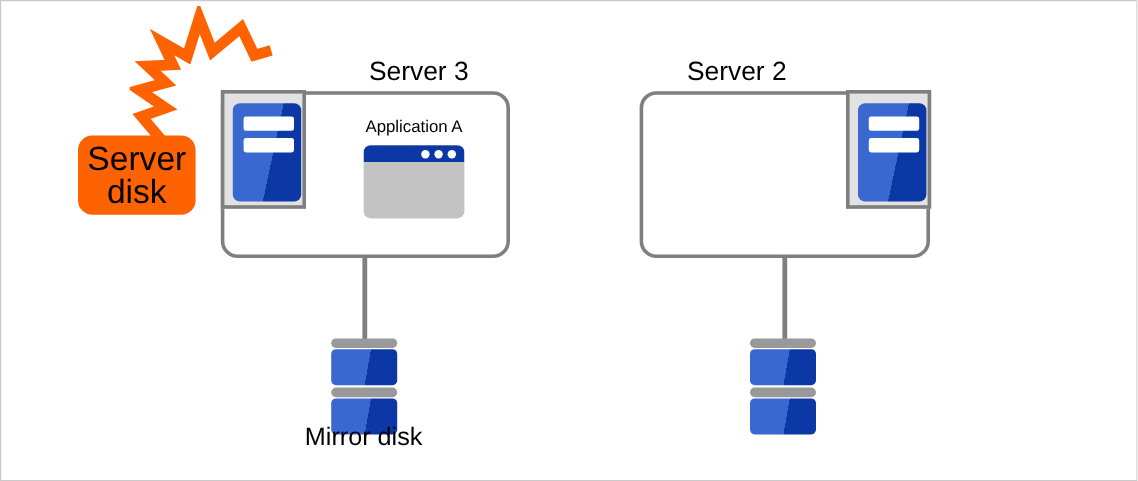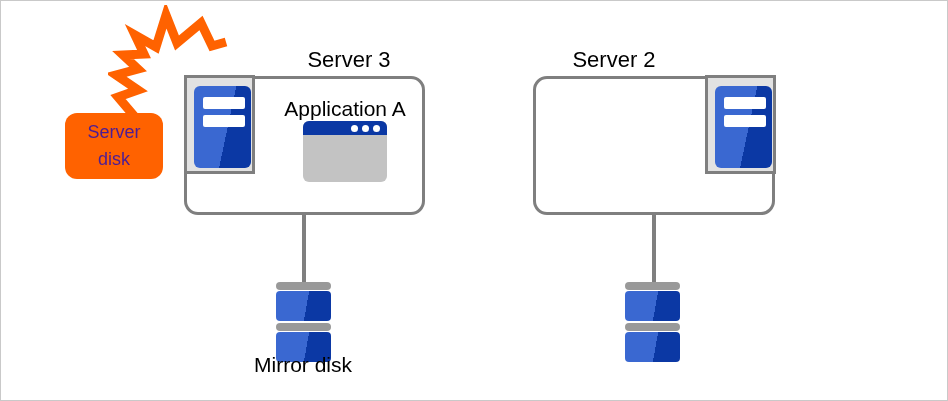--- a/index.html
+++ b/index.html
@@ -26,37 +26,37 @@
     position:absolute;left:7px;top:8px;width:57px;height:82px;border-radius:6px;
     background:linear-gradient(102deg,#3a68d1 57%,#0b38a4 57%);
   }
   .tower .bar{position:absolute;left:9px;width:42px;height:12px;background:#ffffff;border-radius:2px;}
   .tower .bar1{top:11px;}
   .tower .bar2{top:29px;}
   
   .diagram-label{position:absolute;transform:translateX(-50%);white-space:nowrap;line-height:1.15;}
   .title-s1{left:348px;top:46px;font-size:22px;}
   .title-s2{left:613px;top:46px;font-size:22px;}
-  .app-label{left:344px;top:96px;font-size:21px;}
+  .app-label{left:344px;top:96px;font-size:14px;}
   .disk-label{left:302px;top:352px;font-size:21px;}
   
   .app-window{
     position:absolute;left:302px;top:120px;width:84px;height:61px;
     background:#c3c3c3;border-radius:6px;overflow:hidden;z-index:2;
   }
   .app-titlebar{
     position:absolute;left:0;top:0;width:100%;height:14px;background:#0b38a4;
     display:flex;align-items:center;justify-content:flex-end;gap:4px;
     padding-right:7px;box-sizing:border-box;
   }
   .dot{width:7px;height:7px;border-radius:50%;background:#ffffff;}
   
   .alert-badge{
     position:absolute;left:64px;top:112px;width:98px;height:66px;
-    background:#ff6200;border-radius:12px;color:#4c1d95;font-size:18px;
+    background:#ff6200;border-radius:12px;color:#000000;font-size:28px;
     display:flex;flex-direction:column;align-items:center;justify-content:center;
     line-height:27px;z-index:4;
   }
   
   .crash{position:absolute;left:107px;top:4px;z-index:4;}
   
   .connector{position:absolute;width:4px;height:70px;top:212px;background:#7f7f7f;}
   .conn-1{left:301px;}
   .conn-2{left:651px;}
   

